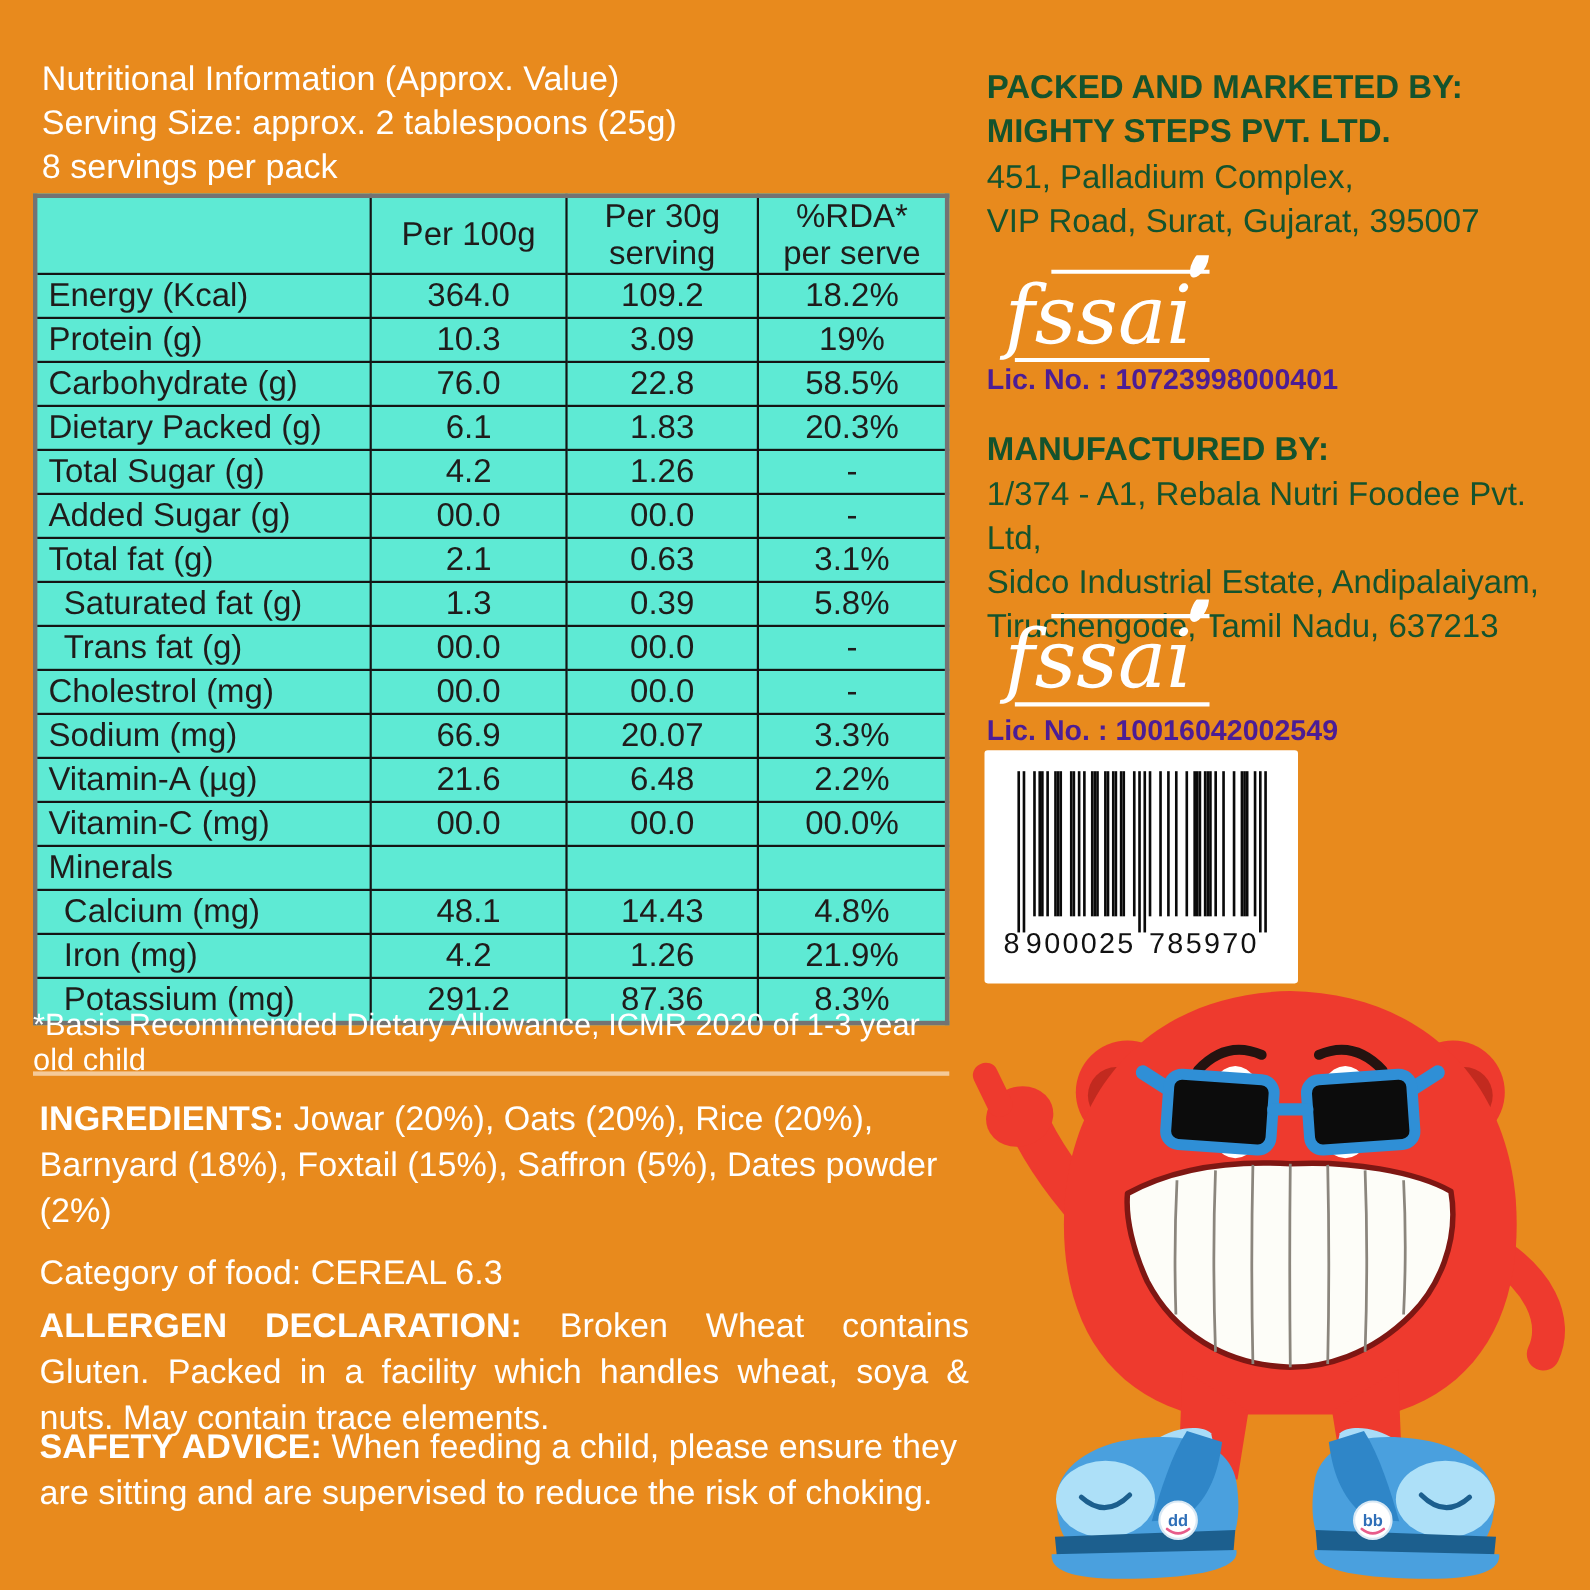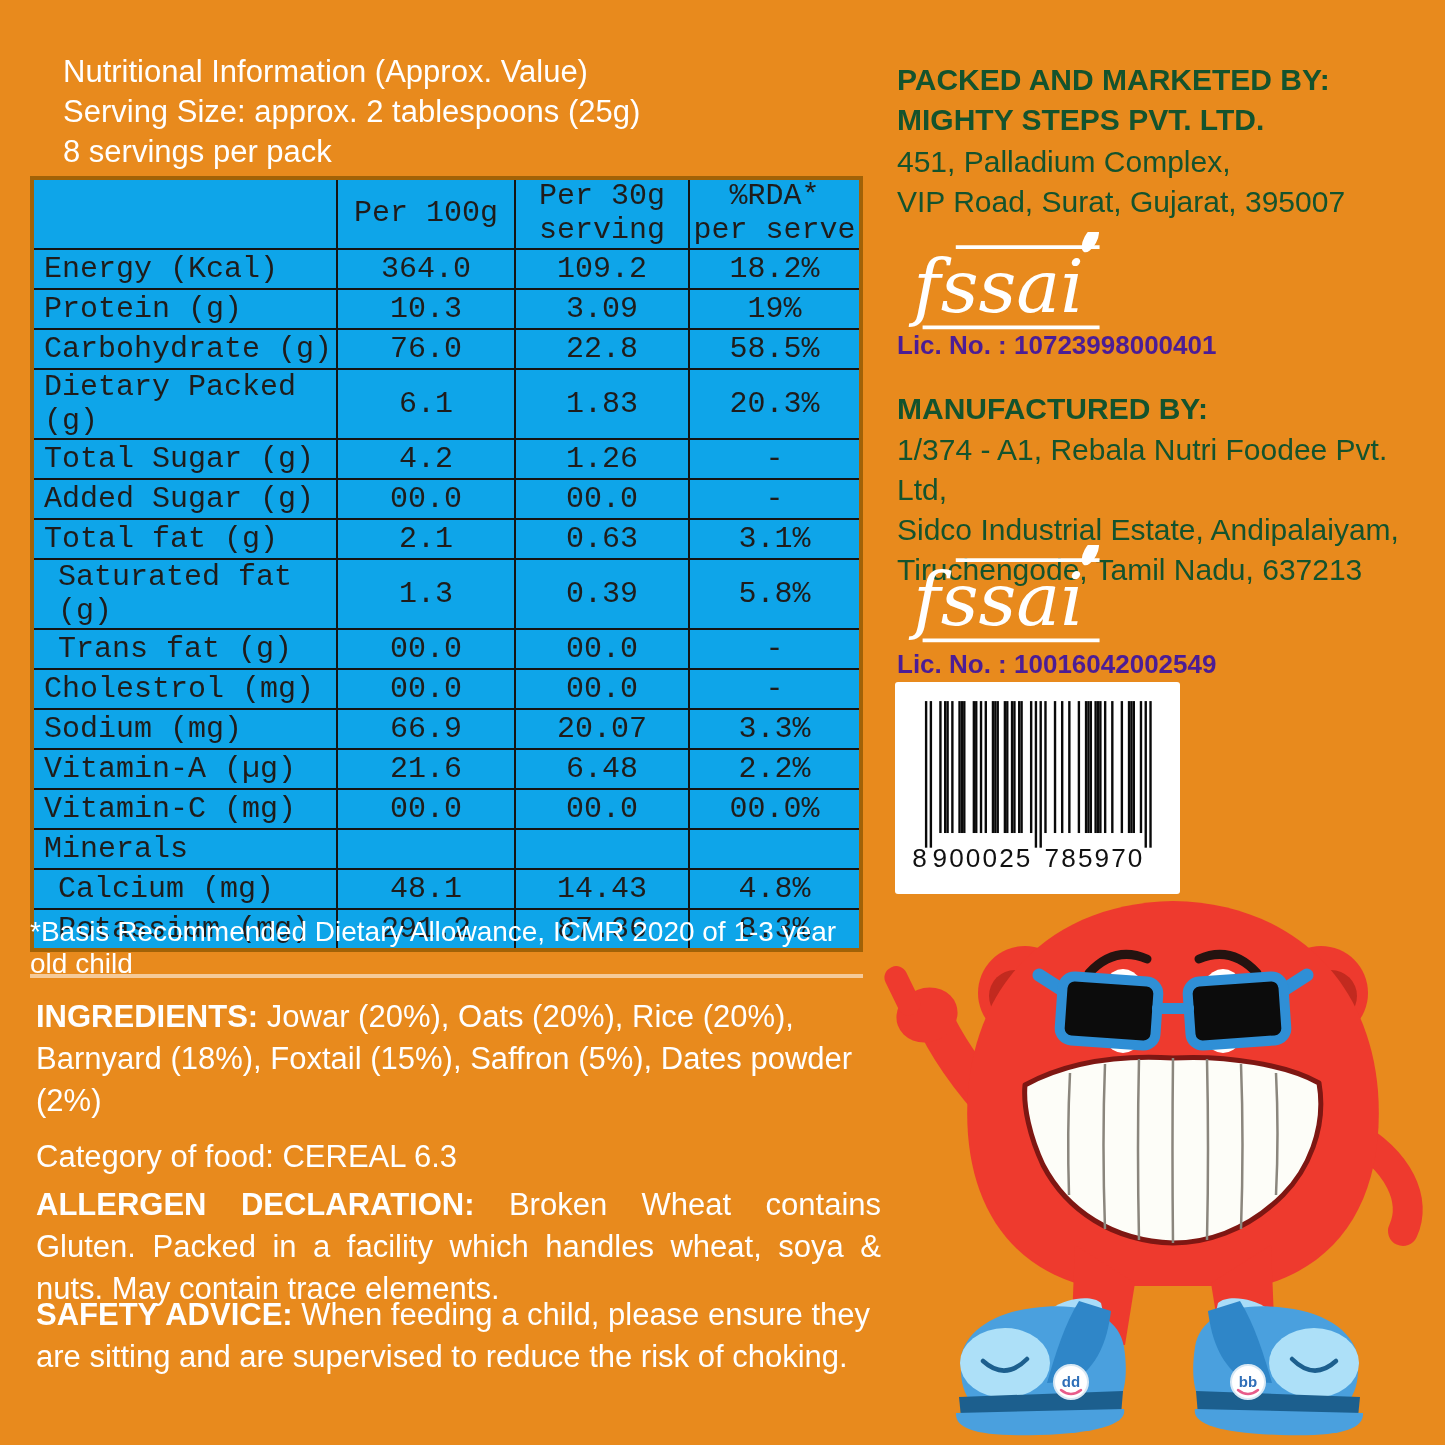--- a/index.html
+++ b/index.html
@@ -5,27 +5,26 @@
   html,body{margin:0;padding:0;}
   body{
     width:1445px;height:1445px;position:relative;overflow:hidden;
     background:#E88A1D;
     font-family:"Liberation Sans",sans-serif;
     -webkit-font-smoothing:antialiased;
   }
   .abs{position:absolute;}
 
   
-  .top-head{left:38px;top:52px;width:840px;font-size:31px;line-height:40px;color:#fff;margin-left:25px;}
+  .top-head{left:38px;top:52px;width:840px;font-size:31px;line-height:40px;color:#fff;}
   .nutri-table{
     left:30px;top:176px;width:833px;
-    border-collapse:collapse;background:#0ea5e9;
-    border:4px solid #a16207;
+    border-collapse:collapse;background:#5eead4;
+    border:4px solid #737373;
     table-layout:fixed;
-    font-family:Liberation Mono, monospace;
   }
   .nutri-table th,.nutri-table td{
     border:2px solid #141414;
     color:#1F1C1B;
     font-size:30px;
     padding:0;
   }
   .nutri-table th{height:68px;font-weight:normal;text-align:center;line-height:1.12;white-space:pre-line;}
   .nutri-table td{height:38px;}
   .nutri-table td.lbl{text-align:left;padding-left:10px;}
@@ -178,20 +177,26 @@
         <td class="lbl">Minerals</td>
         <td class="num"></td>
         <td class="num"></td>
         <td class="num"></td>
       </tr>
       <tr>
         <td class="lbl ind">Calcium (mg)</td>
         <td class="num">48.1</td>
         <td class="num">14.43</td>
         <td class="num">4.8%</td>
+      </tr>
+      <tr>
+        <td class="lbl ind">Iron (mg)</td>
+        <td class="num">4.2</td>
+        <td class="num">1.26</td>
+        <td class="num">21.9%</td>
       </tr>
       <tr>
         <td class="lbl ind">Potassium (mg)</td>
         <td class="num">291.2</td>
         <td class="num">87.36</td>
         <td class="num">8.3%</td>
       </tr>
     </tbody>
 </table>
 

